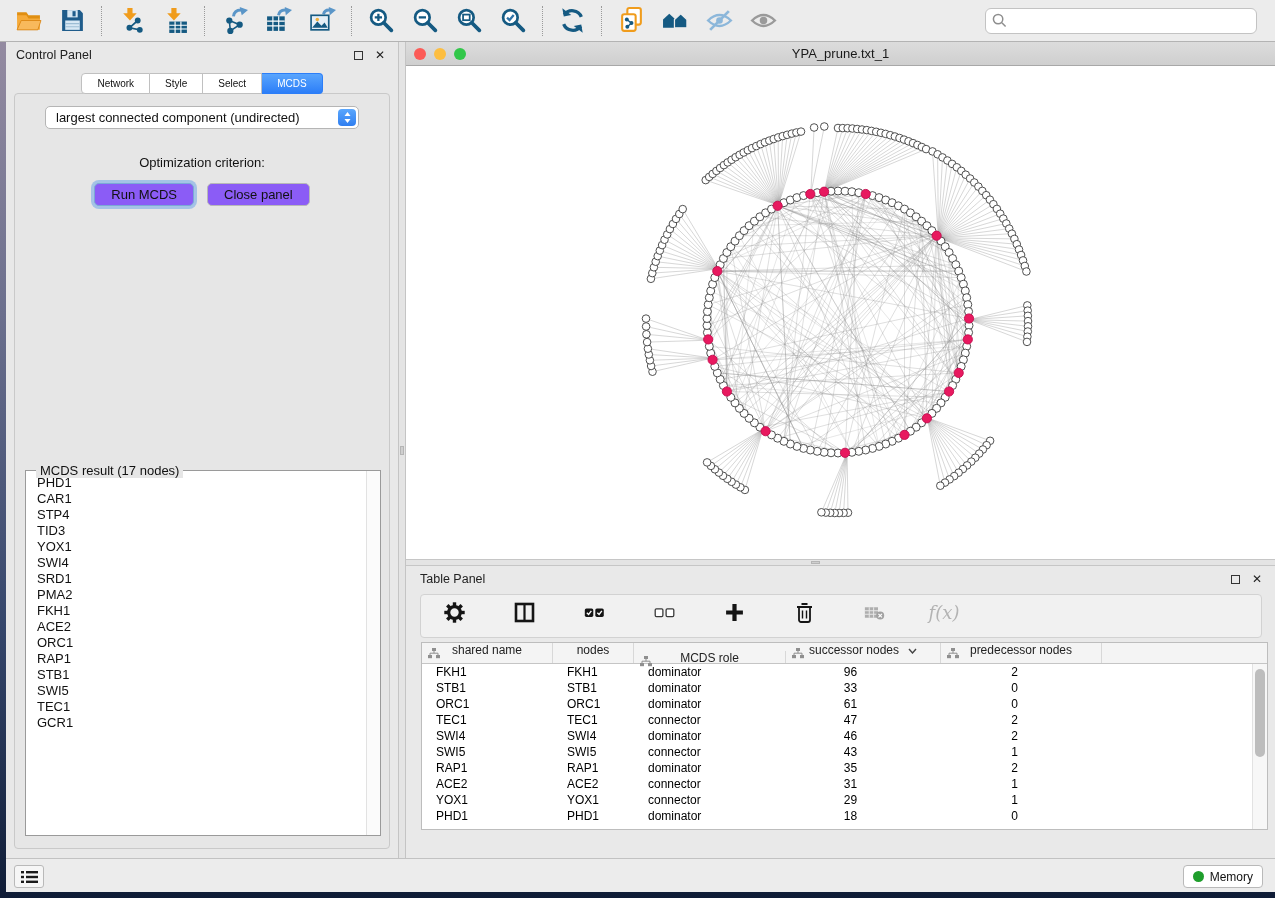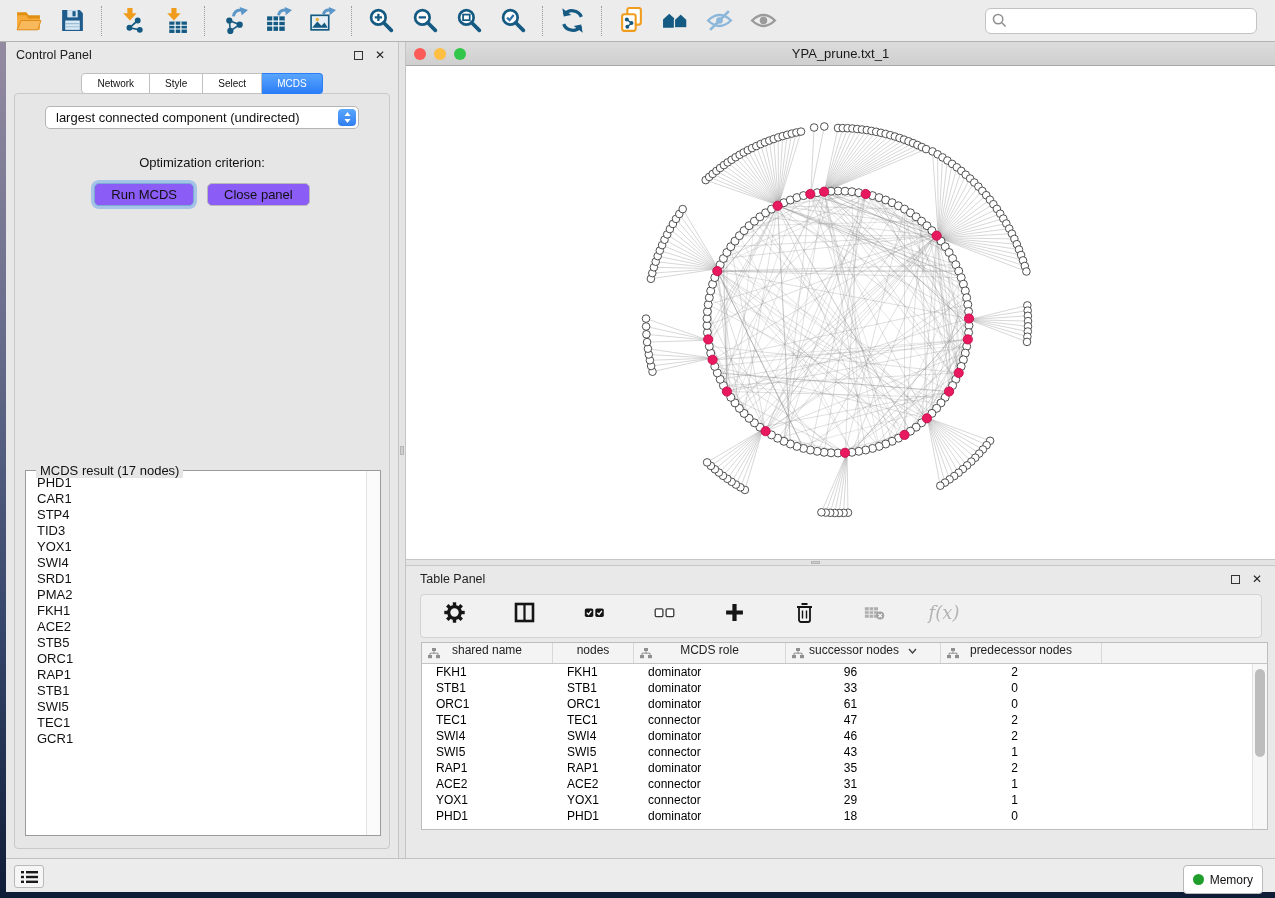--- a/index.html
+++ b/index.html
@@ -74,21 +74,21 @@
   #tbl-scroll{position:absolute;right:0;top:21px;width:15px;bottom:0;background:#f7f7f7;border-left:1px solid #e2e2e2;}
   #tbl-thumb{position:absolute;left:2px;top:5px;width:10px;height:88px;background:#bdbdbd;border-radius:5px;}
   #tbl-tabs{position:absolute;left:0;right:0;bottom:6px;display:flex;justify-content:center;}
   .btab{height:21px;line-height:19px;padding:0 13px;background:#fff;border:1px solid #c0c0c0;border-left-width:0;font-size:13px;color:#111;cursor:default;}
   .btab:first-child{border-left-width:1px;border-radius:4px 0 0 4px;}
   .btab:last-child{border-radius:0 4px 4px 0;}
   .btab.active{background:linear-gradient(#5fa8fd,#3284f8);border-color:#2c7ef8;color:#fff;}
   
   #statusbar{position:absolute;left:6px;top:858px;width:1269px;height:34px;background:#ececec;border-top:1px solid #c2c2c2;}
   #list-btn{position:absolute;left:8px;top:6px;width:30px;height:23px;background:#f6f6f6;border:1px solid #b9b9b9;border-radius:3px;display:flex;align-items:center;justify-content:center;}
-  #memory-btn{position:absolute;right:12px;top:6px;height:29px;background:#fff;border:1px solid #b9b9b9;border-radius:4px;display:flex;align-items:center;padding:0 9px;gap:6px;font-size:12px;color:#111;}
+  #memory-btn{position:absolute;right:12px;top:6px;height:23px;background:#fff;border:1px solid #b9b9b9;border-radius:4px;display:flex;align-items:center;padding:0 9px;gap:6px;font-size:12px;color:#111;}
   #memory-dot{width:11px;height:11px;border-radius:50%;background:#1f9e2c;}
 </style>
 </head>
 <body>
 
 <div id="toolbar">
   <span class="tb-icons" style="display:flex;align-items:center;">
       <span class="tb-btn">
         <svg viewBox="0 0 26 26">
           <path d="M2 5h9l2 3h11v4H2z" fill="#e08f12"></path>
@@ -264,21 +264,20 @@
           <div class="mcds-item">PHD1</div>
           <div class="mcds-item">CAR1</div>
           <div class="mcds-item">STP4</div>
           <div class="mcds-item">TID3</div>
           <div class="mcds-item">YOX1</div>
           <div class="mcds-item">SWI4</div>
           <div class="mcds-item">SRD1</div>
           <div class="mcds-item">PMA2</div>
           <div class="mcds-item">FKH1</div>
           <div class="mcds-item">ACE2</div>
-          <div class="mcds-item">STB5</div>
           <div class="mcds-item">ORC1</div>
           <div class="mcds-item">RAP1</div>
           <div class="mcds-item">STB1</div>
           <div class="mcds-item">SWI5</div>
           <div class="mcds-item">TEC1</div>
           <div class="mcds-item">GCR1</div>
         </div>
       <div id="mcds-scroll"></div>
     </div>
   </div>
@@ -976,21 +975,21 @@
               <rect x="4" y="0" width="4" height="3" fill="#8f8f8f"></rect>
               <rect x="0" y="7" width="4" height="3.2" fill="#8f8f8f"></rect>
               <rect x="8" y="7" width="4" height="3.2" fill="#8f8f8f"></rect>
               <path d="M6 3v2.2M2 7V5.2h8V7" stroke="#8f8f8f" fill="none"></path>
             </svg></span>
           <span>shared name</span>
         </div>
         <div class="th" style="width: 81px;">
           <span>nodes</span>
         </div>
-        <div class="th" style="width: 152px;">
+        <div class="th" style="width: 152px; margin-top: 8px;">
           <span class="treeicon"><svg width="12" height="11" viewBox="0 0 12 11">
               <rect x="4" y="0" width="4" height="3" fill="#8f8f8f"></rect>
               <rect x="0" y="7" width="4" height="3.2" fill="#8f8f8f"></rect>
               <rect x="8" y="7" width="4" height="3.2" fill="#8f8f8f"></rect>
               <path d="M6 3v2.2M2 7V5.2h8V7" stroke="#8f8f8f" fill="none"></path>
             </svg></span>
           <span>MCDS role</span>
         </div>
         <div class="th" style="width: 155px;">
           <span class="treeicon"><svg width="12" height="11" viewBox="0 0 12 11">

